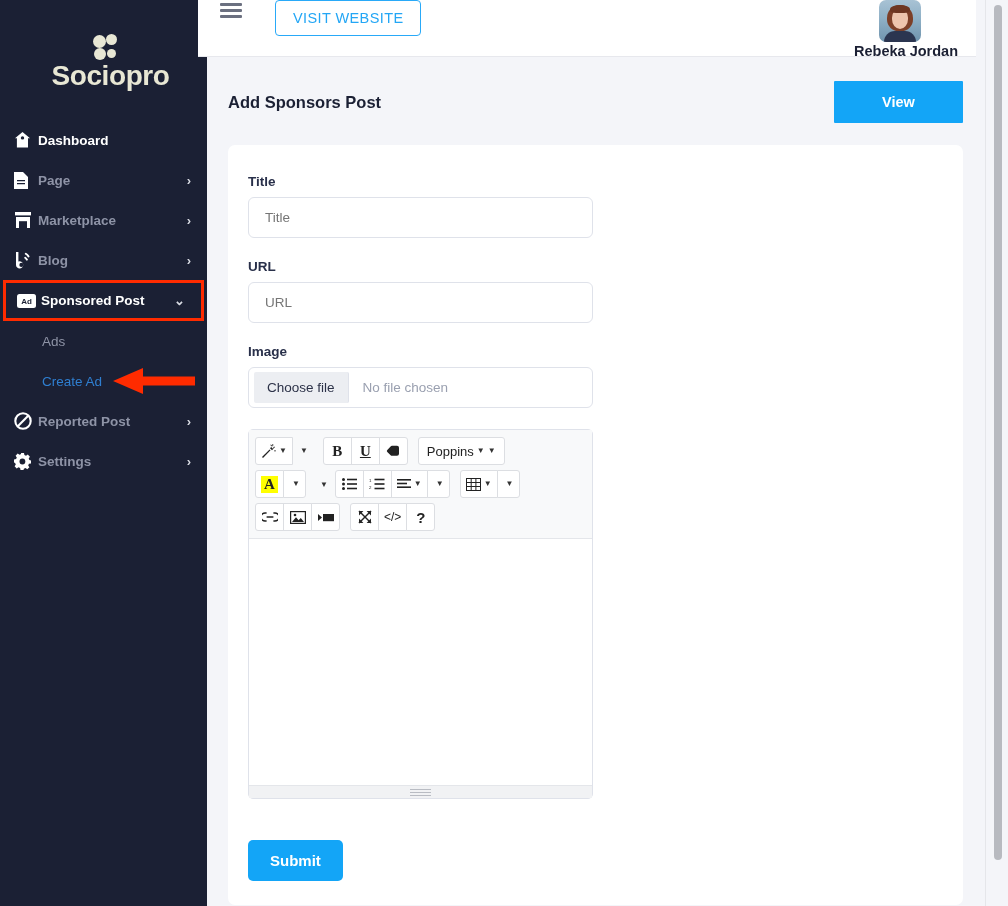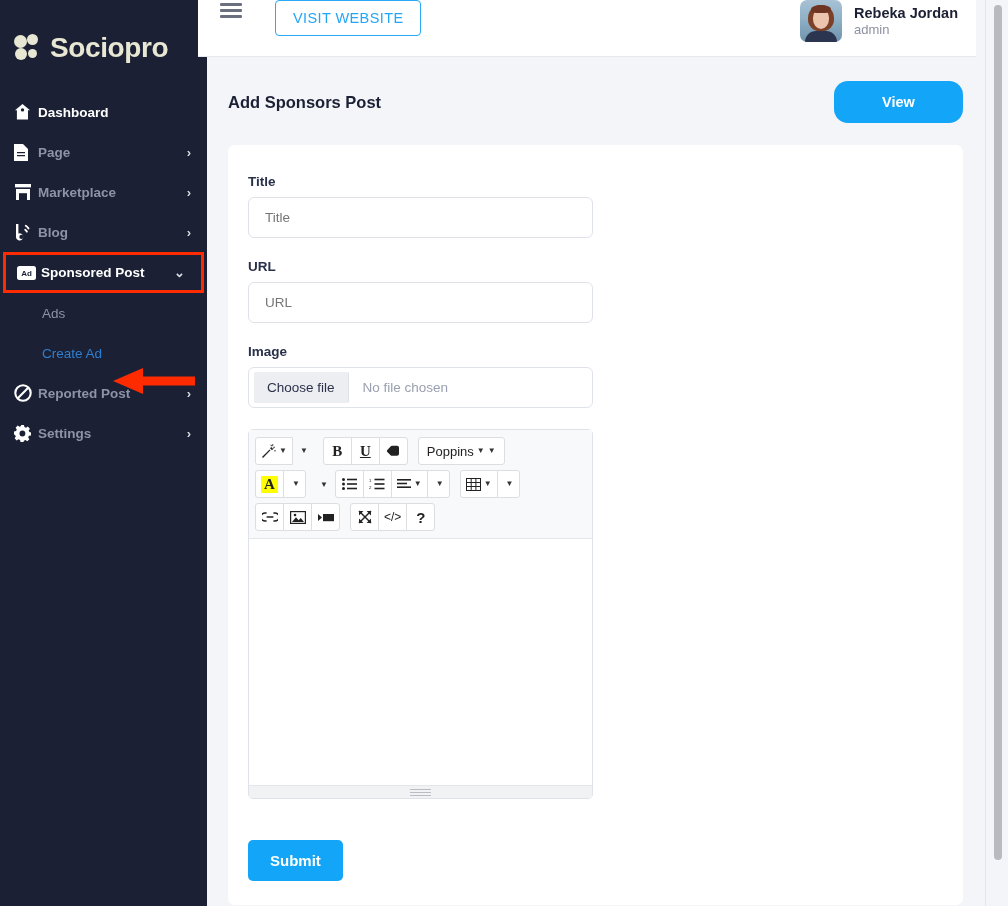--- a/index.html
+++ b/index.html
@@ -11,21 +11,21 @@
     overflow:hidden;
     position:relative;
   }
 
   
   #sidebar{
     position:absolute; left:0; top:0; width:207px; height:906px;
     background:#1b2034;
     overflow:hidden;
   }
-  .brand{ display:flex; align-items:center; padding:34px 0 0 14px; }
+  .brand{ display:flex; align-items:center; padding:34px 0 0 14px;flex-direction:column; }
   .brand-mark{ width:30px; height:28px; position:relative; flex:0 0 auto; margin-right:6px;}
   .brand-mark i{ position:absolute; background:#e8e7d4; border-radius:50%; display:block;}
   .bm1{ width:13px;height:13px; left:0; top:1px;}
   .bm2{ width:11px;height:11px; left:13px; top:0px;}
   .bm3{ width:12px;height:12px; left:1px; top:14px;}
   .bm4{ width:9px;height:9px; left:14px; top:15px;}
   .brand-text{ color:#e8e7d4; font-size:28px; font-weight:700; letter-spacing:-0.4px; line-height:1;}
 
   .nav{ margin-top:30px; }
   .nav-item{
@@ -62,21 +62,21 @@
     display:flex; align-items:flex-start; padding:0 18px 0 22px;
   }
   .hamburger{ width:22px; cursor:pointer; }
   .hamburger span{ display:block; height:3px; background:#6b7080; border-radius:1px; margin:3px 0;}
   .visit-btn{
     margin-left:33px;
     border:1px solid #29a9f8; color:#23a6f5; background:#fff;
     font-size:14.5px; font-weight:400; letter-spacing:.4px;
     padding:9px 17px; border-radius:4px; cursor:pointer;
   }
-  .user-block{ margin-left:auto; display:flex; align-items:center; cursor:pointer;}
+  .user-block{ margin-left:auto; display:flex; align-items:center; cursor:pointer;flex-direction:column;}
   .avatar{
     width:42px;height:42px;border-radius:7px;overflow:hidden;flex:0 0 42px;
     background:linear-gradient(#a8c2d4 0%, #8fb0c6 45%, #6f93ad 100%);
     position:relative;
   }
   .avatar .hair{ position:absolute; left:8px; top:5px; width:26px;height:26px;border-radius:50% 50% 44% 44%; background:#7c3f28;}
   .avatar .face{ position:absolute; left:13px; top:9px; width:16px;height:20px;border-radius:46% 46% 52% 52%; background:#edc4ad;}
   .avatar .fringe{ position:absolute; left:11px; top:5px; width:20px;height:8px;border-radius:50% 50% 30% 30%; background:#6e3622;}
   .avatar .body{ position:absolute; left:5px; bottom:0; width:32px;height:11px;border-radius:12px 12px 0 0; background:#2b3550;}
   .user-meta{ margin-left:12px; line-height:1.25;}
@@ -87,21 +87,21 @@
   #content{
     position:absolute; left:207px; top:57px; width:778px; height:849px;
     background:#f4f5f9;
   }
   .page-head{
     display:flex; align-items:center; justify-content:space-between;
     padding:24px 22px 0 21px;
   }
   .page-title{ font-size:16.5px; font-weight:700; color:#1b2034; }
   .view-btn{
-    background:#13a5f7; color:#fff; border:none; border-radius:14px;
+    background:#13a5f7; color:#fff; border:none; border-radius:1px;
     font-size:14.5px; font-weight:700; padding:13px 0; width:129px;
     cursor:pointer; font-family:"Liberation Sans", sans-serif;
   }
   .card{
     margin:22px 22px 0 21px; background:#fff; border-radius:7px;
     min-height:760px; padding:29px 20px 0 20px;
   }
   .field{ margin-bottom:21px; }
   .field-label{ font-size:13.5px; font-weight:700; color:#29304a; margin-bottom:8px;}
   .field-label .muted{ font-weight:700; font-size:12.5px; color:#29304a;}

